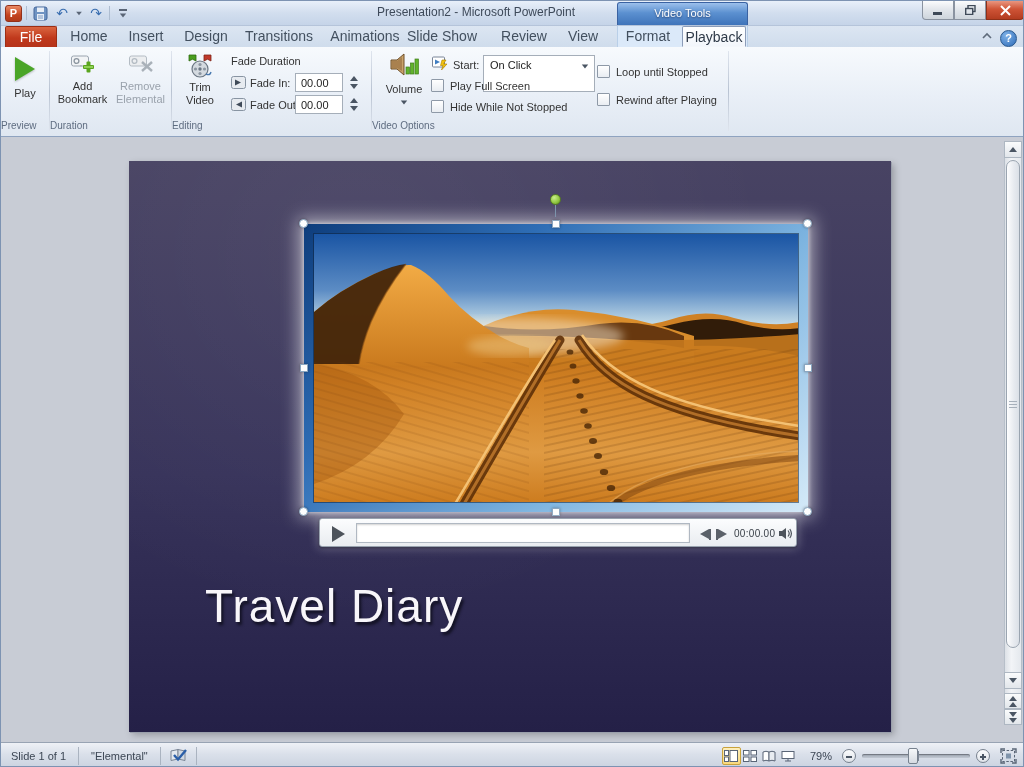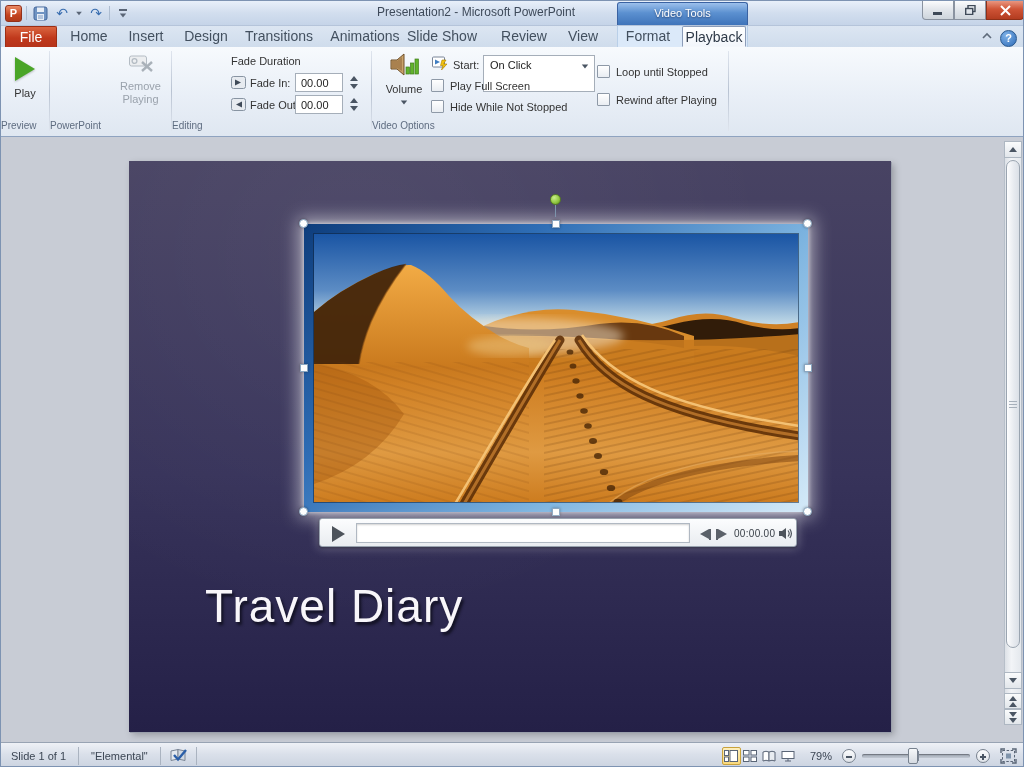--- a/index.html
+++ b/index.html
@@ -209,33 +209,58 @@
 
     <div class="abs" style="left:0;top:0;width:48px;height:90px;">
       <div class="abs" style="left:2px;top:6px;width:44px;height:60px;">
         <div class="play-tri" style="margin:4px auto 6px;"></div>
         <div class="rib-btn-label">Play</div>
       </div>
       <div class="grp-label" style="left:0;width:48px;">Preview</div>
     </div>
 
     <div class="abs" style="left:49px;top:0;width:121px;height:90px;">
+      <div class="abs" style="left:4px;top:6px;width:57px;height:64px;">
+        <svg width="26" height="24" viewBox="0 0 26 24" style="display:block;margin:0 auto;">
+          <rect x="1.5" y="3" width="17" height="10" rx="2" fill="#f2f4f6" stroke="#9aa4af"></rect>
+          <circle cx="6.5" cy="8" r="2.4" fill="none" stroke="#8b959f" stroke-width="1.3"></circle>
+          <line x1="11" y1="12" x2="11" y2="14" stroke="#9aa4af" stroke-dasharray="1.5,1.5"></line>
+          <rect x="13" y="12" width="11" height="4" rx="1" fill="#5aa51e"></rect>
+          <rect x="16.5" y="8.5" width="4" height="11" rx="1" fill="#5aa51e"></rect>
+          <rect x="14" y="13" width="9" height="2" fill="#8ecf54"></rect>
+        </svg>
+        <div class="rib-btn-label" style="margin-top:3px;">Add Bookmark</div>
+      </div>
       <div class="abs disabled" style="left:62px;top:6px;width:57px;height:64px;">
         <svg width="26" height="24" viewBox="0 0 26 24" style="display:block;margin:0 auto;">
           <rect x="1.5" y="3" width="17" height="10" rx="2" fill="#eceef0" stroke="#b4bcc4"></rect>
           <circle cx="6.5" cy="8" r="2.4" fill="none" stroke="#b4bcc4" stroke-width="1.3"></circle>
           <line x1="14" y1="9" x2="24" y2="18" stroke="#a9b1b9" stroke-width="2.4"></line>
           <line x1="24" y1="9" x2="14" y2="18" stroke="#a9b1b9" stroke-width="2.4"></line>
         </svg>
-        <div class="rib-btn-label" style="margin-top:3px;">Remove Playing</div>
-      </div>
-      <div class="grp-label" style="left:0;width:121px;">PowerPoint</div>
+        <div class="rib-btn-label" style="margin-top:3px;">Remove Elemental</div>
+      </div>
+      <div class="grp-label" style="left:0;width:121px;">Duration</div>
     </div>
 
     <div class="abs" style="left:171px;top:0;width:199px;height:90px;">
+      <div class="abs" style="left:2px;top:6px;width:52px;height:64px;">
+        <svg width="26" height="26" viewBox="0 0 26 26" style="display:block;margin:0 auto;">
+          <path d="M2,2 h7 v6 l-3.5,-1.8 L2,8 Z" fill="#4a9e1f" stroke="#2f6b10" stroke-width=".8"></path>
+          <path d="M17,2 h7 v6 l-3.5,-1.8 L17,8 Z" fill="#c0392b" stroke="#7e2318" stroke-width=".8"></path>
+          <circle cx="13" cy="16" r="8" fill="#d4dae0" stroke="#6b7683" stroke-width="1.2"></circle>
+          <circle cx="13" cy="16" r="1.7" fill="#6b7683"></circle>
+          <circle cx="13" cy="11.5" r="1.6" fill="#8d97a2"></circle>
+          <circle cx="13" cy="20.5" r="1.6" fill="#8d97a2"></circle>
+          <circle cx="8.5" cy="16" r="1.6" fill="#8d97a2"></circle>
+          <circle cx="17.5" cy="16" r="1.6" fill="#8d97a2"></circle>
+          <path d="M19,21 q4,2 5,-2" fill="none" stroke="#4a7ab0" stroke-width="1.4"></path>
+        </svg>
+        <div class="rib-btn-label" style="margin-top:2px;">Trim Video</div>
+      </div>
       <div class="abs" style="left:59px;top:8px;font-size:11px;color:#333;">Fade Duration</div>
       <div class="fade-row" style="left:59px;top:26px;width:138px;">
         <svg width="15" height="13" viewBox="0 0 15 13" class="abs" style="left:0;top:3px;">
           <rect x="0.5" y="0.5" width="14" height="12" rx="2" fill="#e7ebf0" stroke="#8894a2"></rect>
           <path d="M4,3.5 L10,6.5 L4,9.5 Z" fill="#3f4a58"></path>
         </svg>
         <span class="abs" style="left:19px;top:4px;">Fade In:</span>
         <input class="num-input" style="left: 64px; top: 0px;" value="00.00">
         <div class="spin" style="left:116px;top:0;">
           <div class="tri-up"></div>

